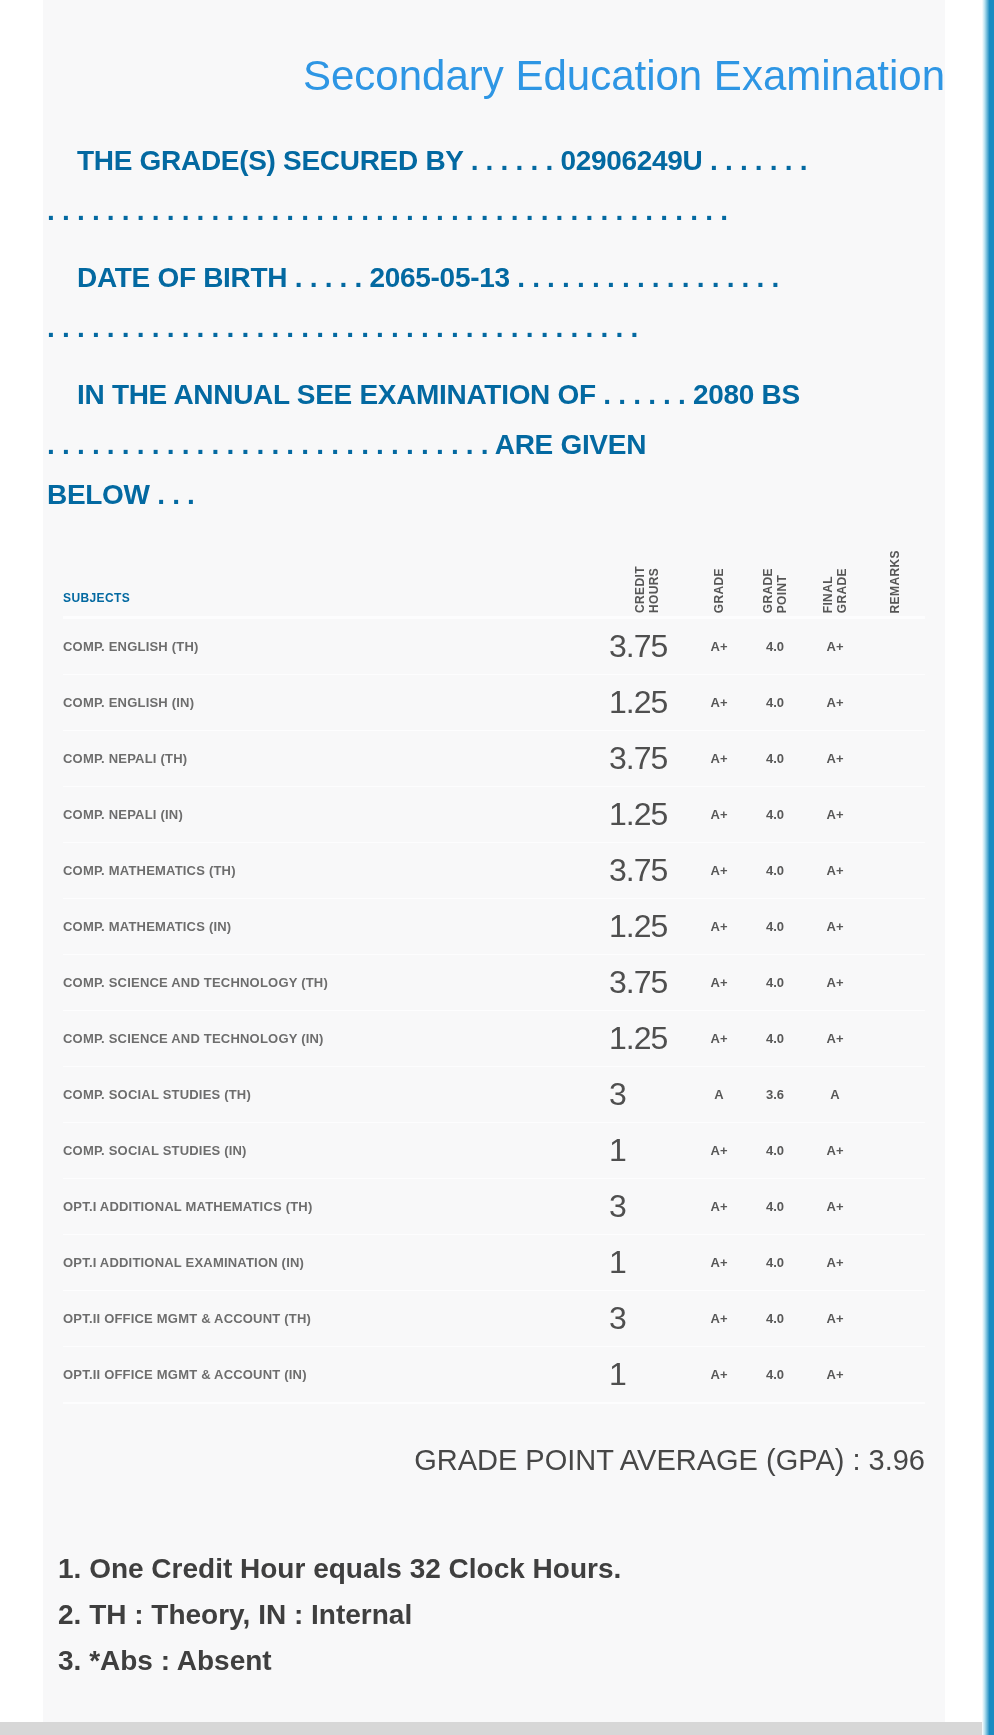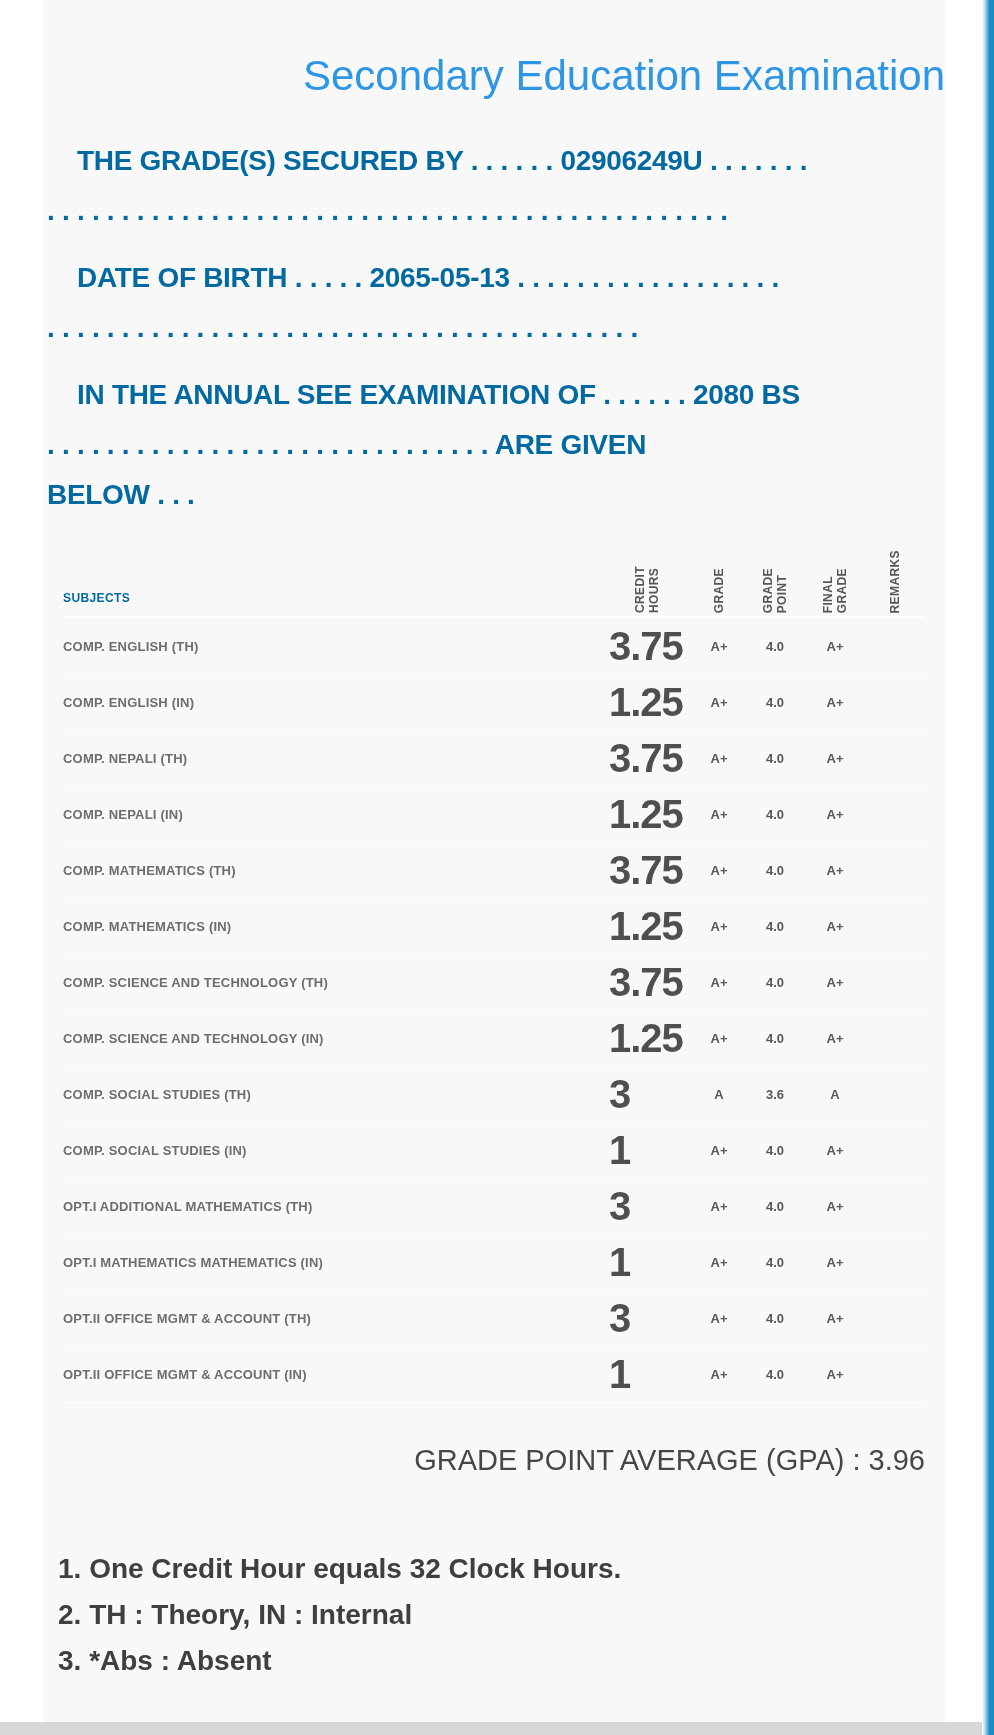--- a/index.html
+++ b/index.html
@@ -84,21 +84,21 @@
     white-space:pre-line;
   }
   .row { height:55px; align-items:center; border-top:1px solid #fdfdfe; }
   .subject {
     font-size:13px; font-weight:bold;
     color:#6d6d6d;
     white-space:nowrap; overflow:hidden;
     letter-spacing:0.2px;
   }
   .credit {
-    font-size:40px; font-weight:bold;
+    font-size:32px; font-weight:normal;
     color:#4f4f4f;
     letter-spacing:-1px;
     padding-left:8px;
   }
   .small-grade {
     font-size:13px; font-weight:bold;
     color:#585858;
     text-align:center;
   }
   .gpa-row {
@@ -257,21 +257,21 @@
       <div class="row">
         <div class="subject">OPT.I ADDITIONAL MATHEMATICS (TH)</div>
         <div class="credit">3</div>
         <div class="small-grade">A+</div>
         <div class="small-grade">4.0</div>
         <div class="small-grade">A+</div>
         <div class="small-grade"></div>
       </div>
 
       <div class="row">
-        <div class="subject">OPT.I MATHEMATICS MATHEMATICS (IN)</div>
+        <div class="subject">OPT.I ADDITIONAL EXAMINATION (IN)</div>
         <div class="credit">1</div>
         <div class="small-grade">A+</div>
         <div class="small-grade">4.0</div>
         <div class="small-grade">A+</div>
         <div class="small-grade"></div>
       </div>
 
       <div class="row">
         <div class="subject">OPT.II OFFICE MGMT &amp; ACCOUNT (TH)</div>
         <div class="credit">3</div>

